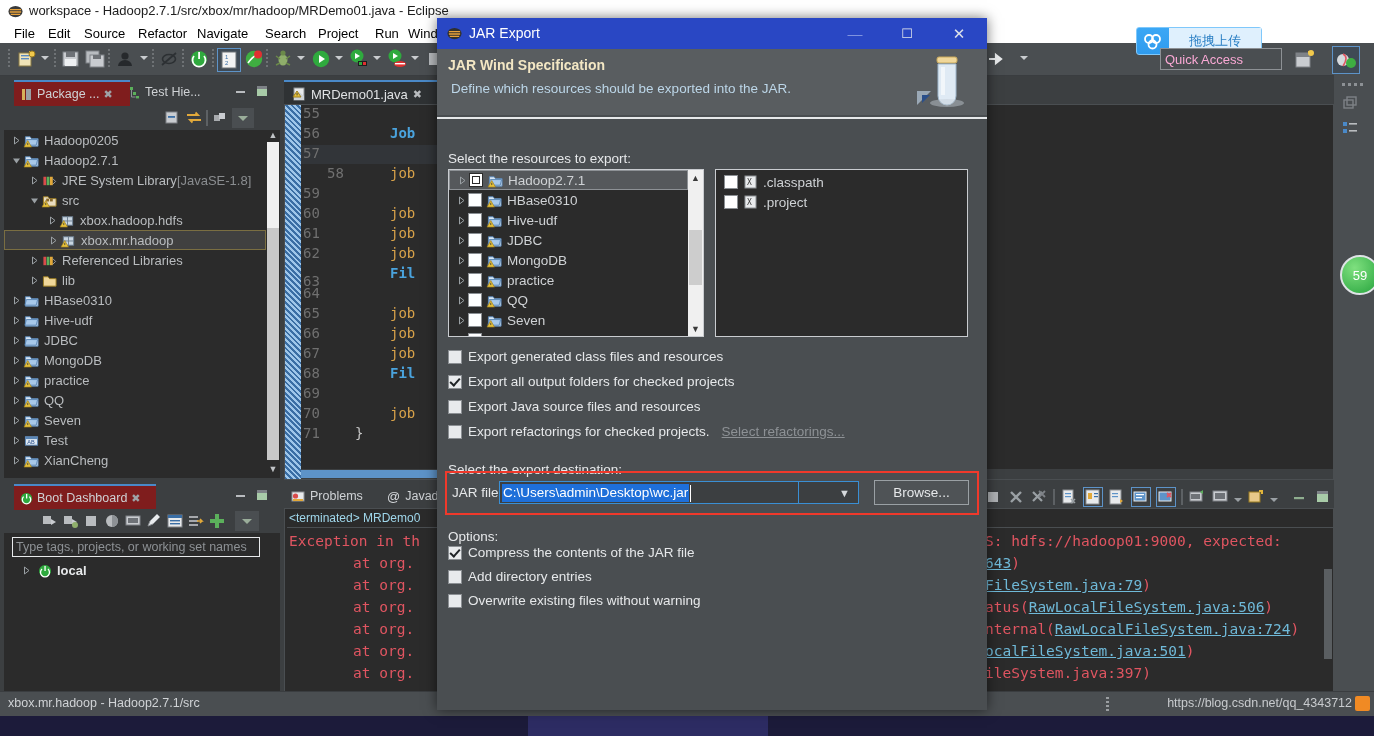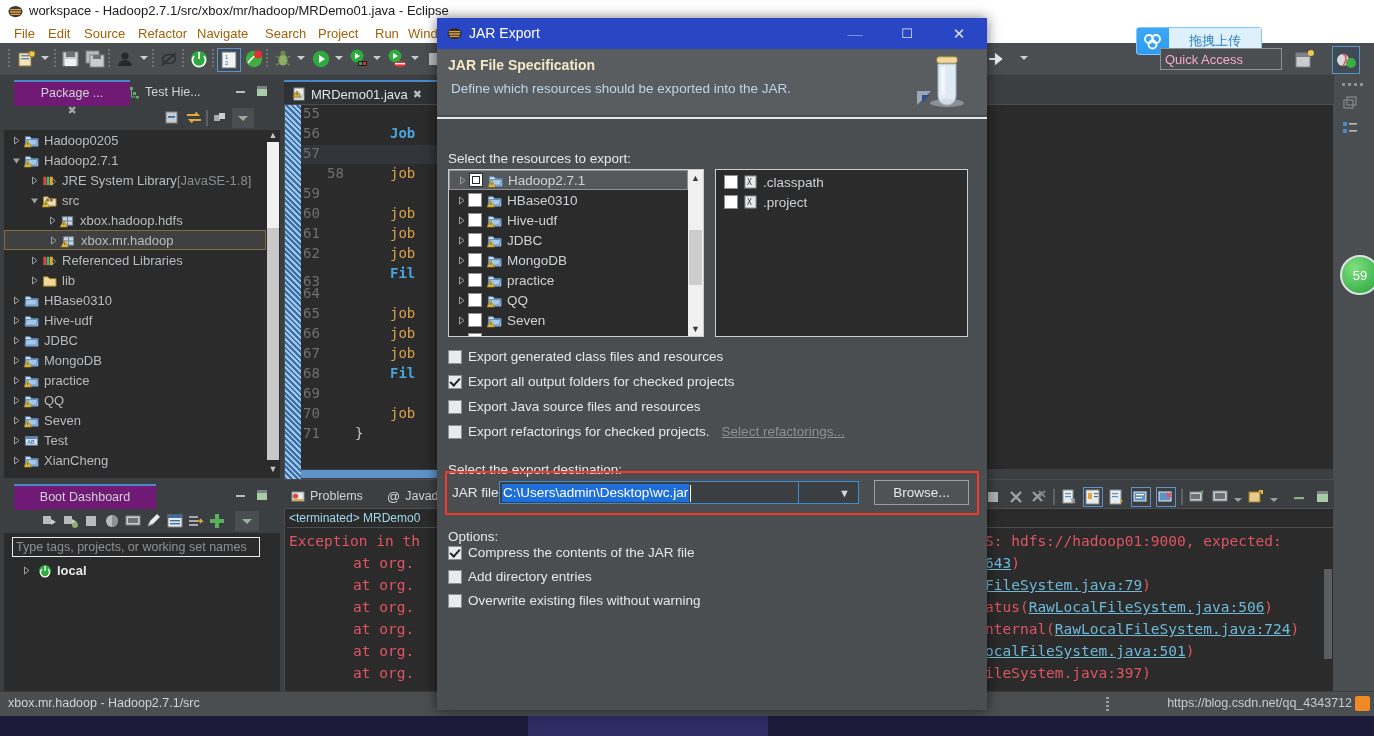--- a/index.html
+++ b/index.html
@@ -6,21 +6,21 @@
   body{width:1374px;height:736px;overflow:hidden;font-family:"Liberation Sans",sans-serif;
        font-size:13px;color:#d4d4d4;position:relative;}
 
   
   #eclipse{position:absolute;left:0;top:0;width:1374px;height:736px;background:#3c3f41;}
   #titlebar{position:absolute;left:0;top:0;width:1374px;height:23px;background:#ffffff;}
   #title-ico{position:absolute;left:8px;top:4px;width:15px;height:15px;}
   #title-text{position:absolute;left:29px;top:3px;font-size:13px;color:#202020;white-space:nowrap;}
 
   #menubar{position:absolute;left:0;top:23px;width:1374px;height:20px;background:#ffffff;}
-  .menu-item{position:absolute;top:3px;font-size:13px;color:#a16207;white-space:nowrap;}
+  .menu-item{position:absolute;top:3px;font-size:13px;color:#000000;white-space:nowrap;}
 
   #toolbar{position:absolute;left:0;top:43px;width:1374px;height:32px;background:#4a4e51;
            border-bottom:1px solid #3a3d40;}
   .tb{position:absolute;top:5px;width:22px;height:22px;}
   .tbsep{position:absolute;top:6px;width:2px;height:20px;
          background:repeating-linear-gradient(to bottom,#6e7275 0 2px,transparent 2px 4px);}
   .tbarrow{position:absolute;top:13px;width:0;height:0;border-left:4px solid transparent;
            border-right:4px solid transparent;border-top:4px solid #c9cccf;}
 
   #quickaccess{position:absolute;right:92px;top:48px;width:122px;height:22px;
@@ -32,21 +32,21 @@
   #netdisk .nd-ico{width:32px;height:24px;display:flex;align-items:center;justify-content:center;}
   #netdisk .nd-txt{flex:1;background:#dff0fd;color:#2a7fc4;height:100%;display:flex;
      align-items:center;justify-content:center;font-size:13px;}
   .tb-right{position:absolute;top:46px;width:26px;height:26px;}
 
   
   #leftcol{position:absolute;left:4px;top:80px;width:276px;height:622px;}
   .view{position:absolute;background:#3c3f41;}
   .vtab{position:absolute;top:0;height:24px;display:flex;align-items:center;gap:4px;
         padding:0 6px;font-size:12.5px;color:#cfd2d5;white-space:nowrap;}
-  .vtab.active{background:#701a75;border-top:2px solid #4a89c8;flex-direction:column;}
+  .vtab.active{background:#7f1d1d;border-top:2px solid #4a89c8;}
   .vtab .x{color:#9fa3a7;font-size:11px;}
   .vmin{position:absolute;top:5px;width:12px;height:12px;}
   .vbody{position:absolute;left:0;background:#2b2b2b;overflow:hidden;}
 
   .treerow{position:relative;height:20px;display:flex;align-items:center;
            font-size:13px;color:#b9bcbf;white-space:nowrap;}
   .treerow.sel{background:#404040;border:1px solid #7a6e42;box-sizing:border-box;}
   .tw{width:13px;height:13px;display:inline-block;flex:none;}
   .ficon{width:17px;height:15px;flex:none;margin-right:4px;}
   .dim{color:#8a8d90;}
@@ -811,21 +811,21 @@
       <ellipse cx="8" cy="8" rx="7.5" ry="6" fill="#2f2f2f"></ellipse>
       <path d="M2 6 h12 M2 8.5 h12 M3 11 h10" stroke="#e8a13a" stroke-width="1.4"></path>
     </svg>
     <div id="dlg-title-text">JAR Export</div>
     <div class="wbtn" style="right:110px;color:#7f93e0">—</div>
     <div class="wbtn" style="right:58px;font-size:13px">☐</div>
     <div class="wbtn" style="right:6px">✕</div>
   </div>
 
   <div id="dlg-head">
-    <div id="dlg-head-title">JAR File Specification</div>
+    <div id="dlg-head-title">JAR Wind Specification</div>
     <div id="dlg-head-sub">Define which resources should be exported into the JAR.</div>
     <svg id="jar-img" viewBox="0 0 70 62">
       <rect x="26" y="6" width="20" height="6" rx="2" fill="#f0d79a" stroke="#c9a95a"></rect>
       <path d="M27 13 h18 v32 a9 9 0 0 1 -18 0 z" fill="#dfeaf4" stroke="#9fb7cc"></path>
       <path d="M30 16 h4 v28 h-4 z" fill="#fff" opacity=".55"></path>
       <ellipse cx="36" cy="52" rx="17" ry="4" fill="#c3ccd4" opacity=".45"></ellipse>
       <path d="M6 40 l14 0 -14 14 z" fill="#9aa8b6"></path>
       <path d="M11 44 l8 0 -8 8 z" fill="#2a4f8a"></path>
     </svg>
   </div>

